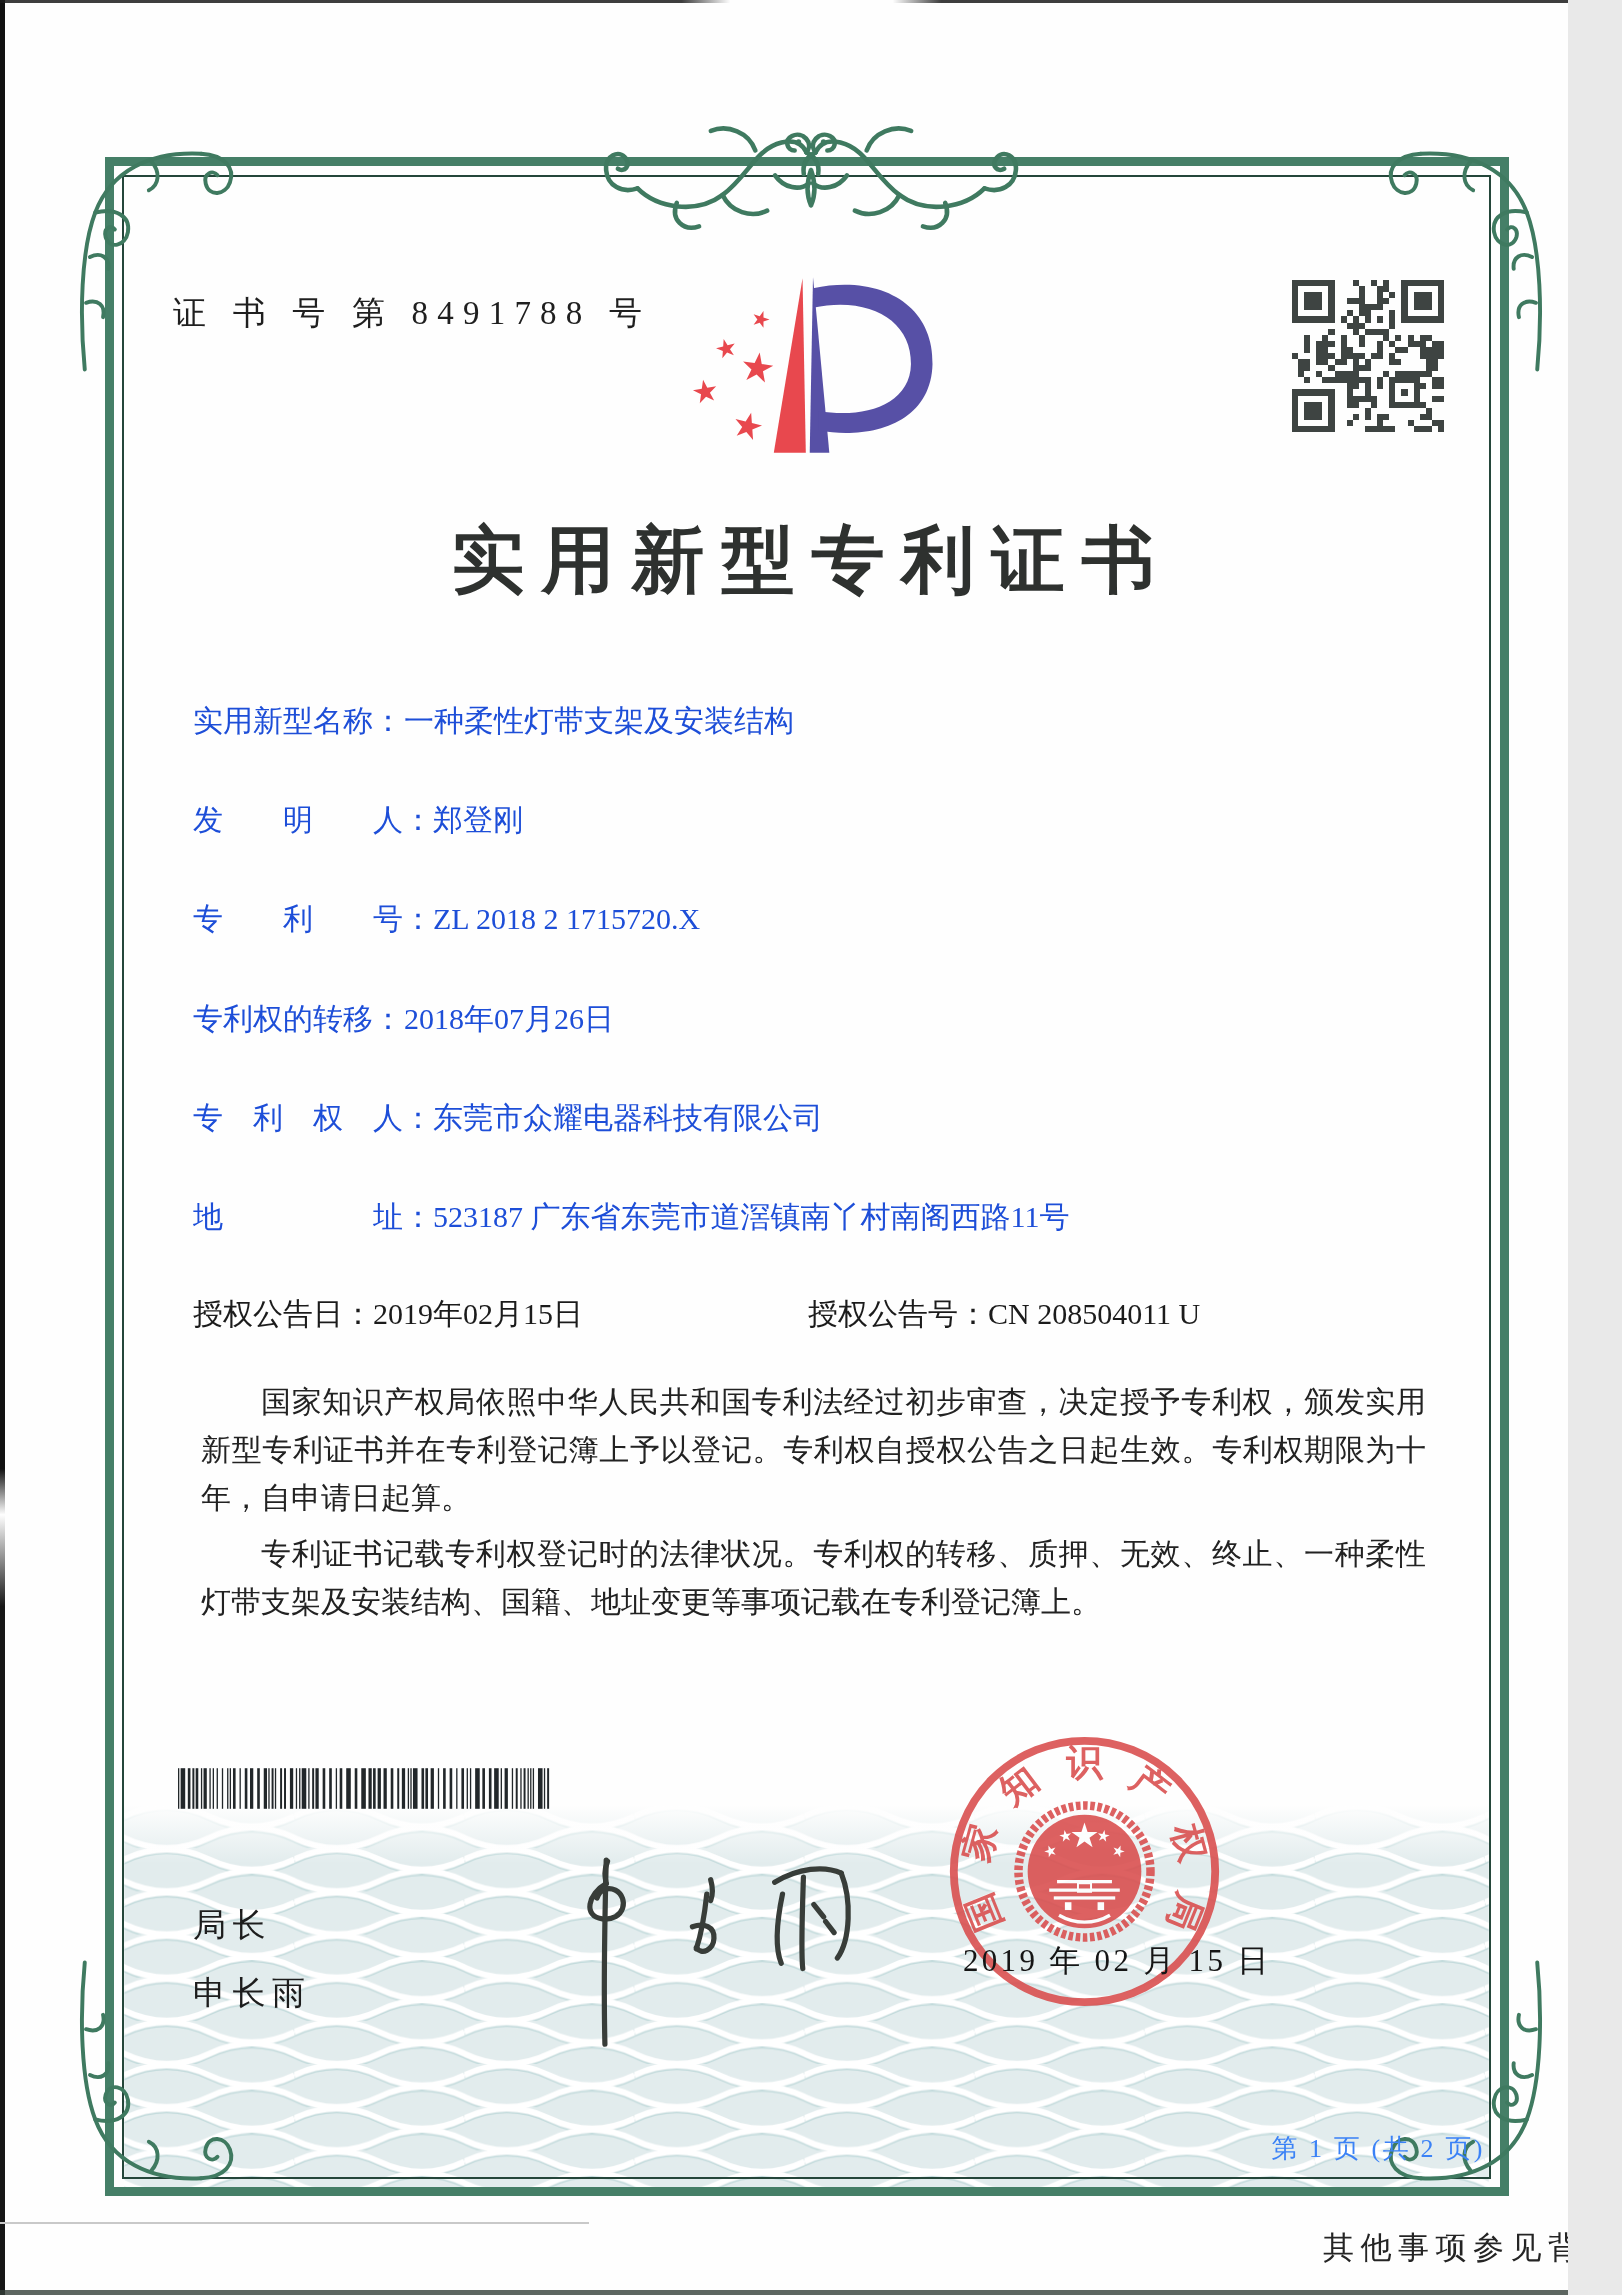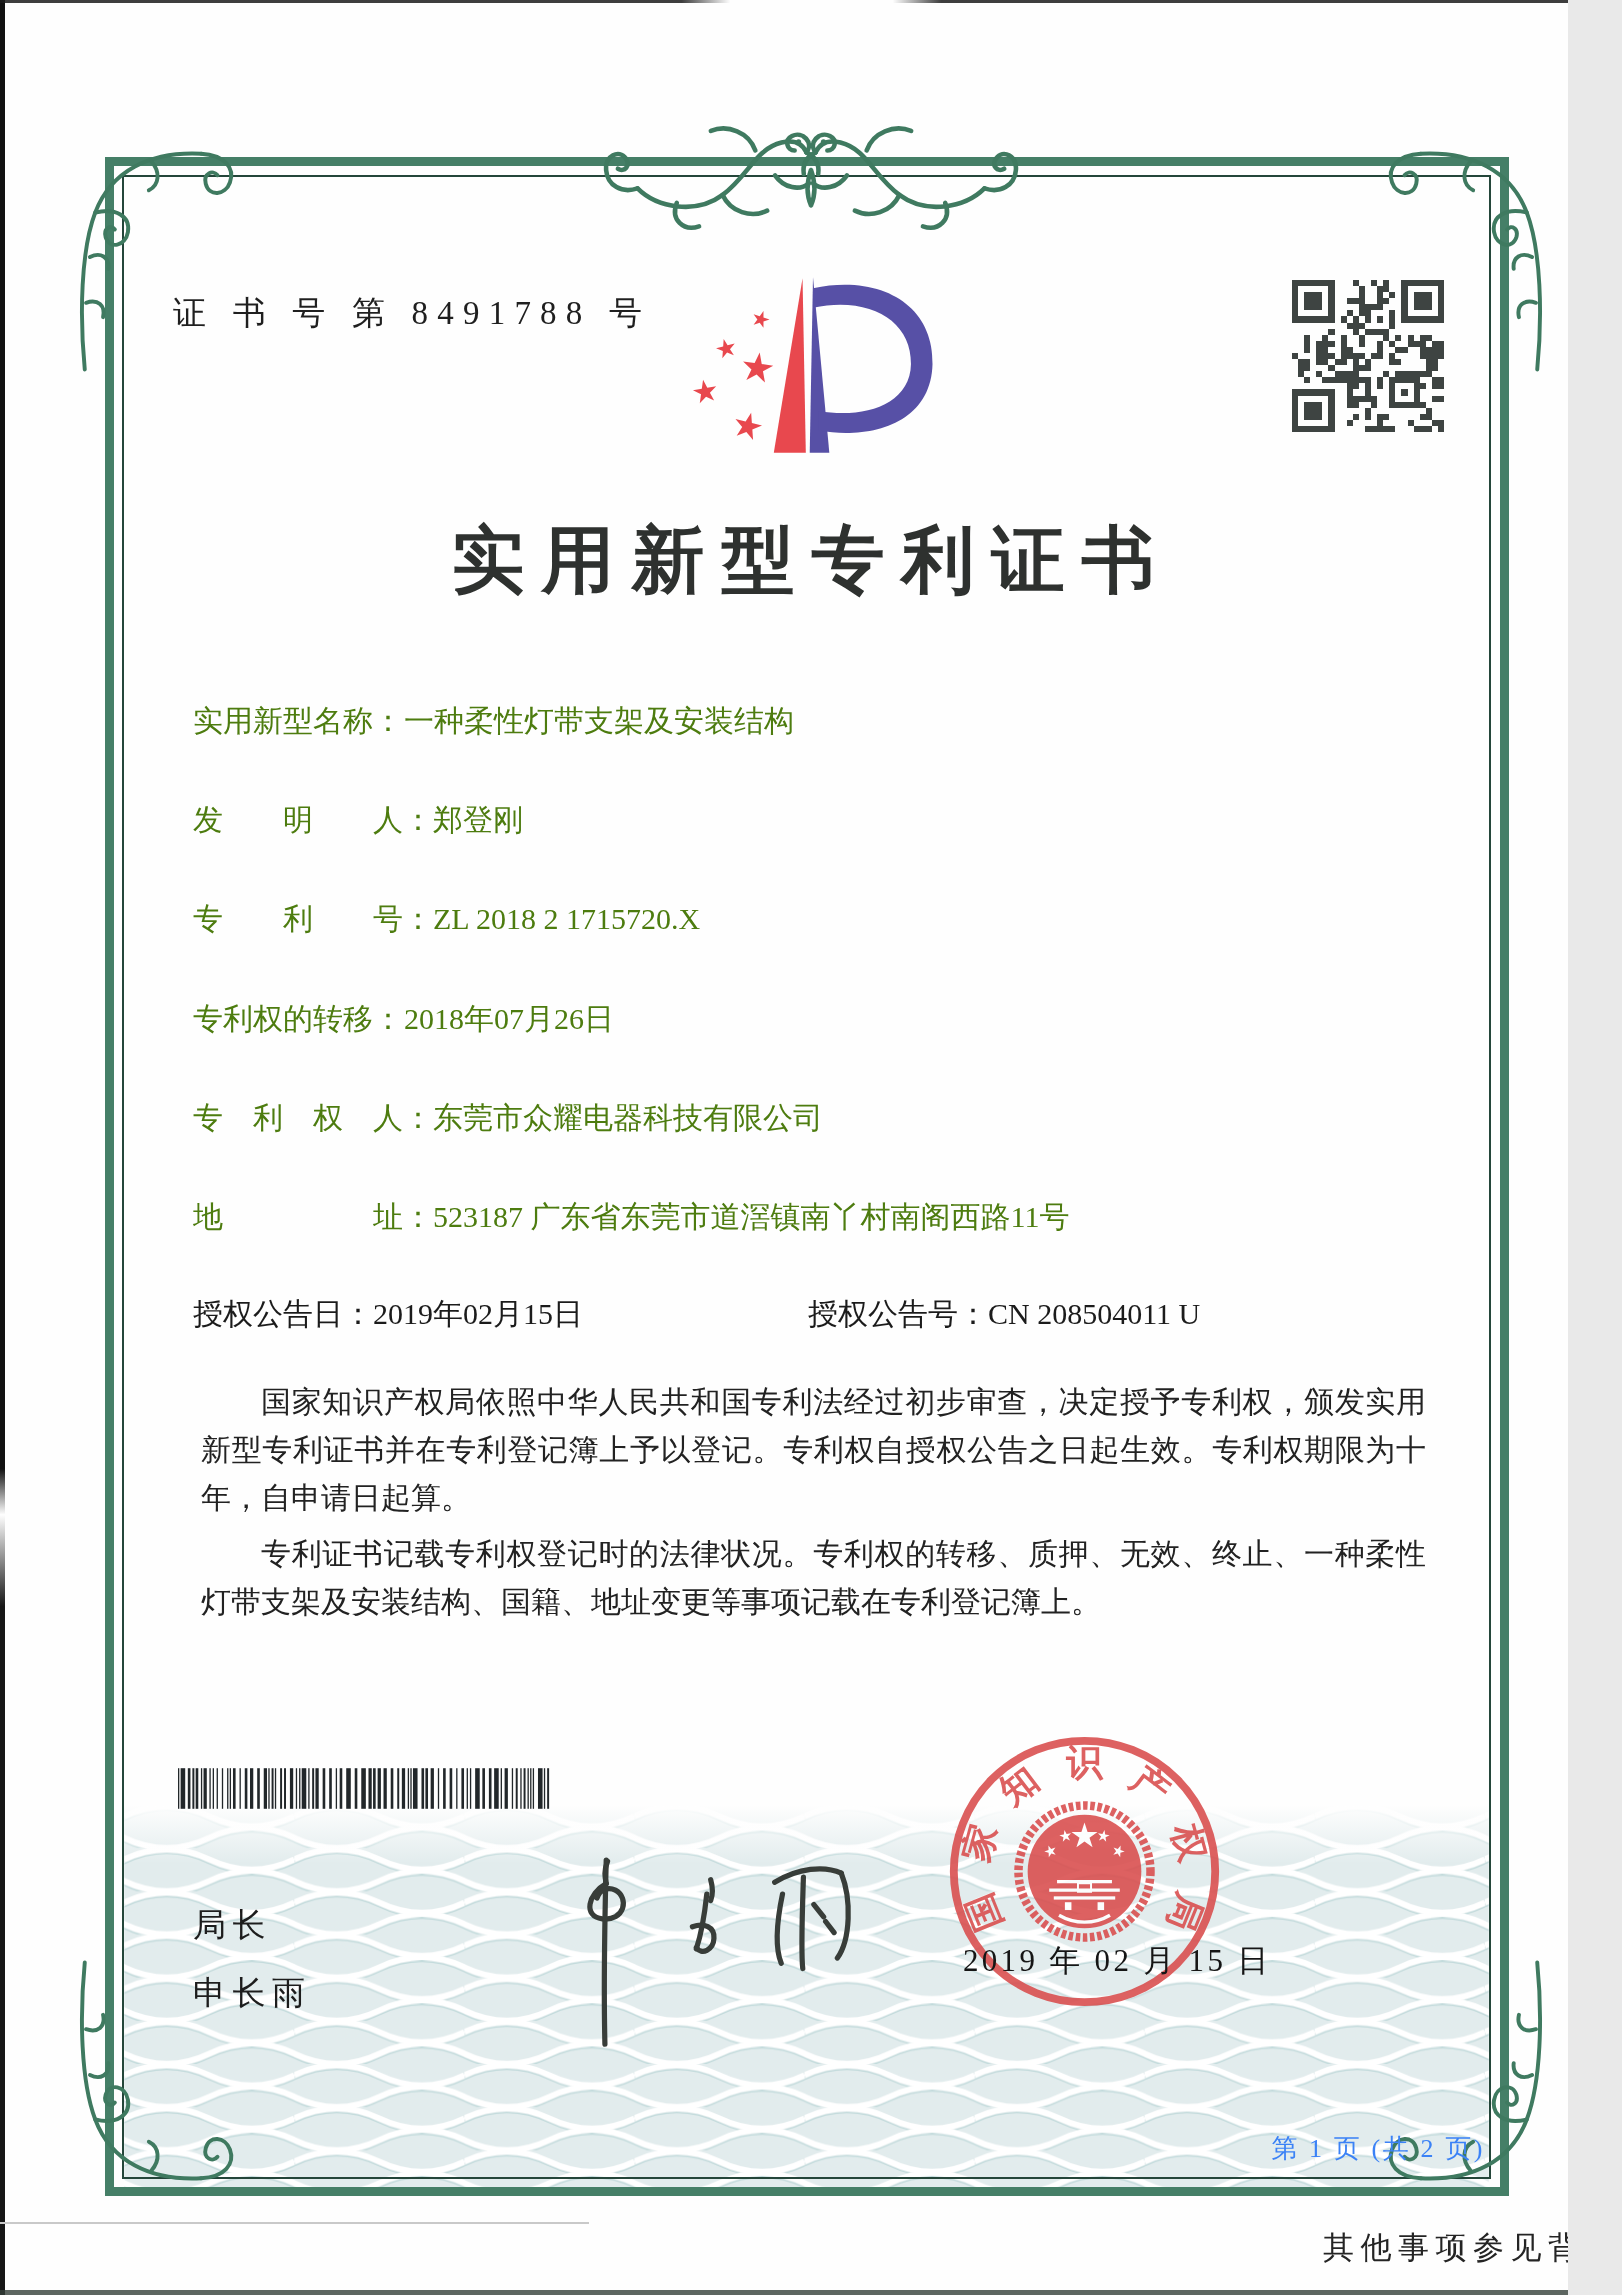--- a/index.html
+++ b/index.html
@@ -18,21 +18,21 @@
   .frame-inner{left:122px;top:175px;width:1369px;height:2004px;border:2px solid #24463a;box-sizing:border-box;}
 
   
   .waves{left:124px;top:1805px;width:1365px;height:382px;}
   .waves-fade{left:124px;top:1805px;width:1365px;height:59px;background:linear-gradient(180deg,#fefefe 0%,rgba(254,254,254,0) 100%);}
 
   .cert-no{left:173px;top:291px;font-size:33px;letter-spacing:9.2px;color:#1f1f1f;}
   .title{left:0;top:512px;width:1623px;text-align:center;font-size:73px;font-weight:700;letter-spacing:17px;color:#2e312f;}
 
   .fields{left:193px;top:701px;width:1256px;}
-  .field-row{position:absolute;left:0;white-space:nowrap;font-size:30px;color:#4d7c0f;}
+  .field-row{position:absolute;left:0;white-space:nowrap;font-size:30px;color:#1d4ed8;}
   .field-row .lab{display:inline-block;min-width:211px;}
   .grant-row{left:193px;top:1294px;width:1256px;font-size:30px;white-space:nowrap;}
   .grant-col2{position:absolute;left:615px;top:0;}
 
   .paras{left:193px;top:1370px;width:1241px;font-size:30px;line-height:48px;text-align:justify;color:#222;}
   .paras p{margin:8px;text-indent:2em;}
 
   .barcode{left:178px;top:1768px;width:377px;height:41px;}
 
   .director-label{left:193px;top:1903px;font-size:33px;letter-spacing:6.5px;color:#1d1d1d;}

